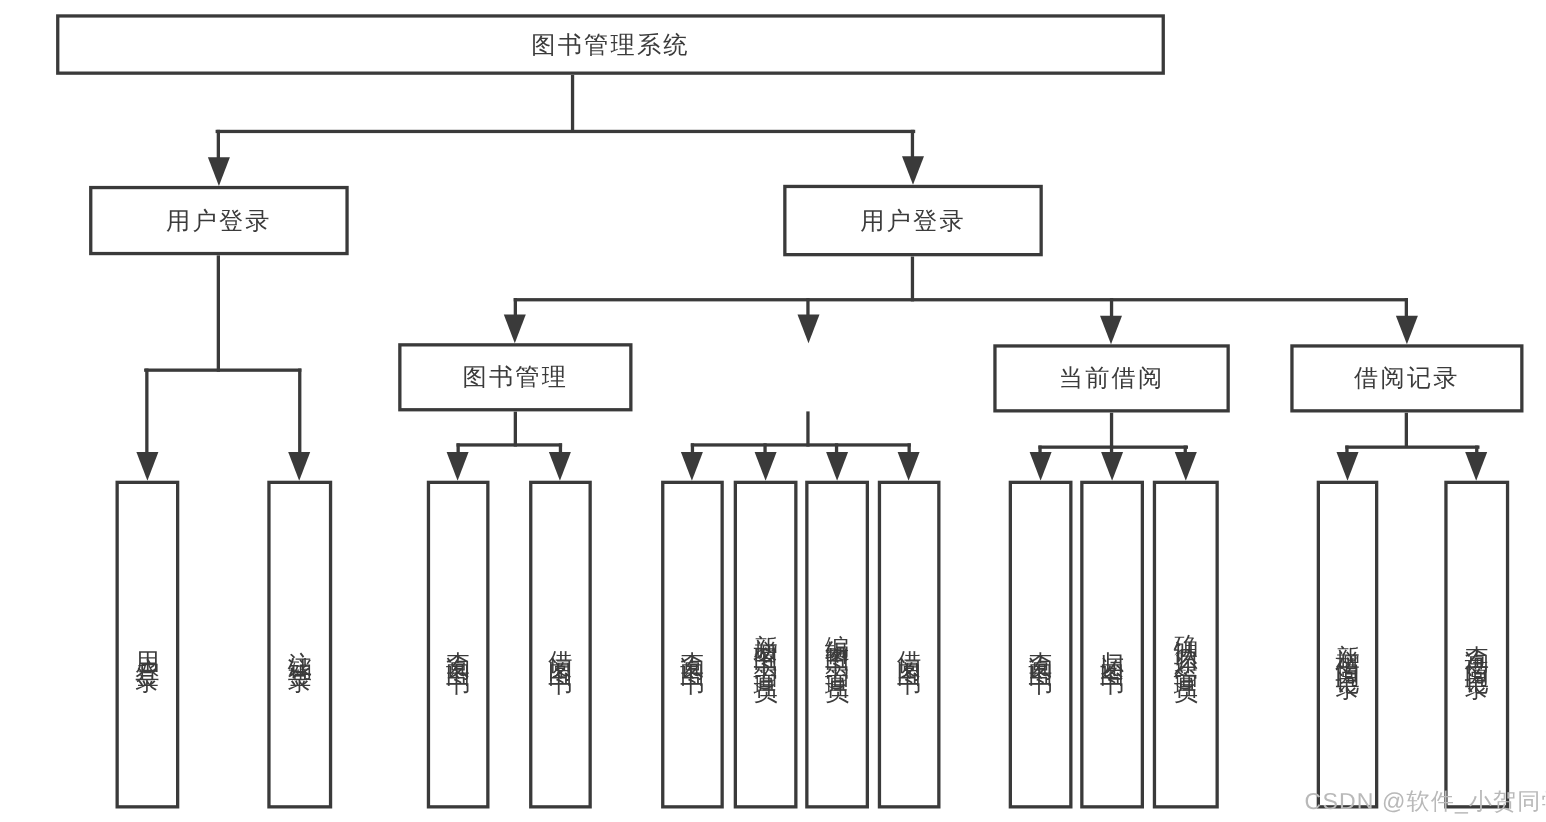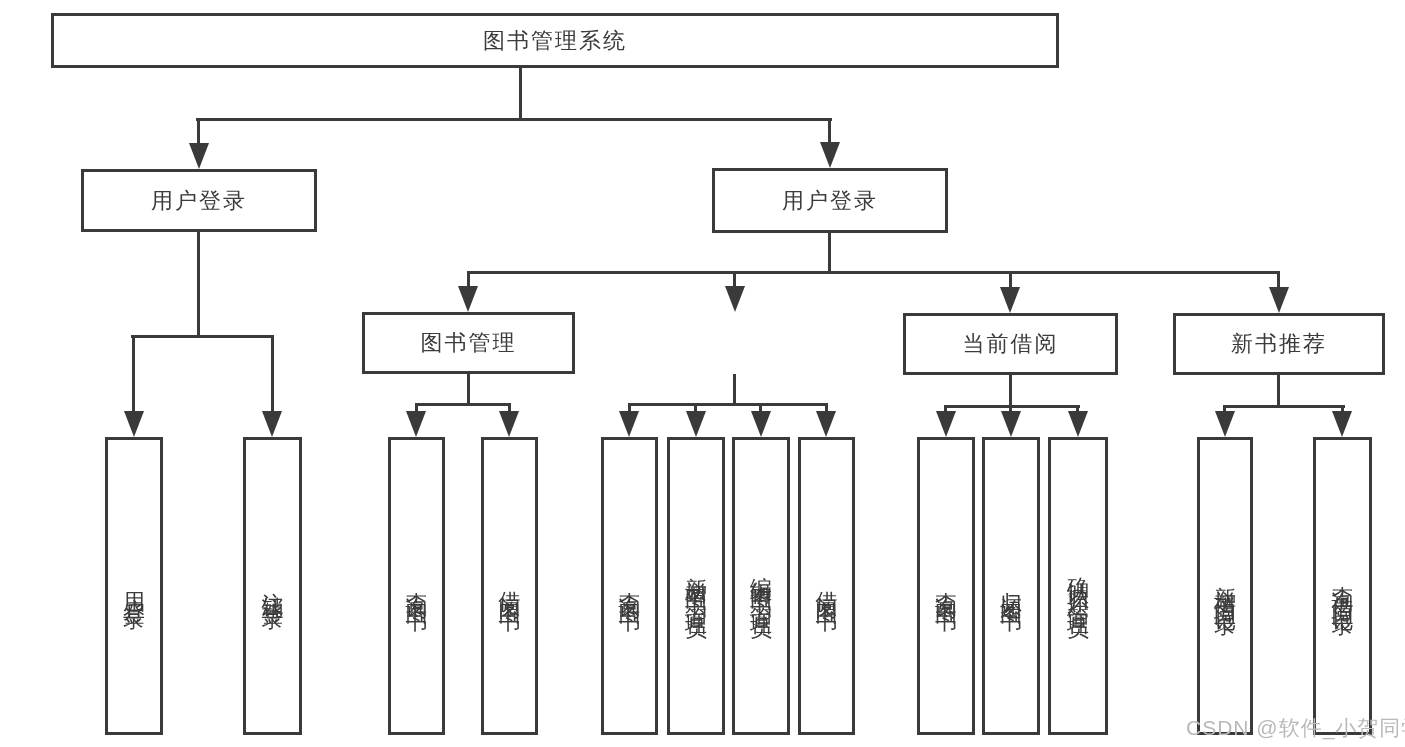--- a/index.html
+++ b/index.html
@@ -109,21 +109,21 @@
   <div class="line" style="left:1277px; top:271px; width:3px; height:19px;"></div>
   <div class="arrow" style="left:1269px; top:287px;"></div>
 
   <div class="box" style="left:362px; top:312px; width:213px; height:62px;">
     <span>图书管理</span>
   </div>
   <div class="box" style="left:903px; top:313px; width:215px; height:62px;">
     <span>当前借阅</span>
   </div>
   <div class="box" style="left:1173px; top:313px; width:212px; height:62px;">
-    <span>新书推荐</span>
+    <span>借阅记录</span>
   </div>
 
   <div class="line" style="left:467px; top:374px; width:3px; height:32px;"></div>
   <div class="line" style="left:415px; top:403px; width:96px; height:3px;"></div>
   <div class="line" style="left:415px; top:403px; width:3px; height:10px;"></div>
   <div class="arrow" style="left:406px; top:411px;"></div>
   <div class="line" style="left:508px; top:403px; width:3px; height:10px;"></div>
   <div class="arrow" style="left:499px; top:411px;"></div>
 
   <div class="line" style="left:733px; top:374px; width:3px; height:32px;"></div>

